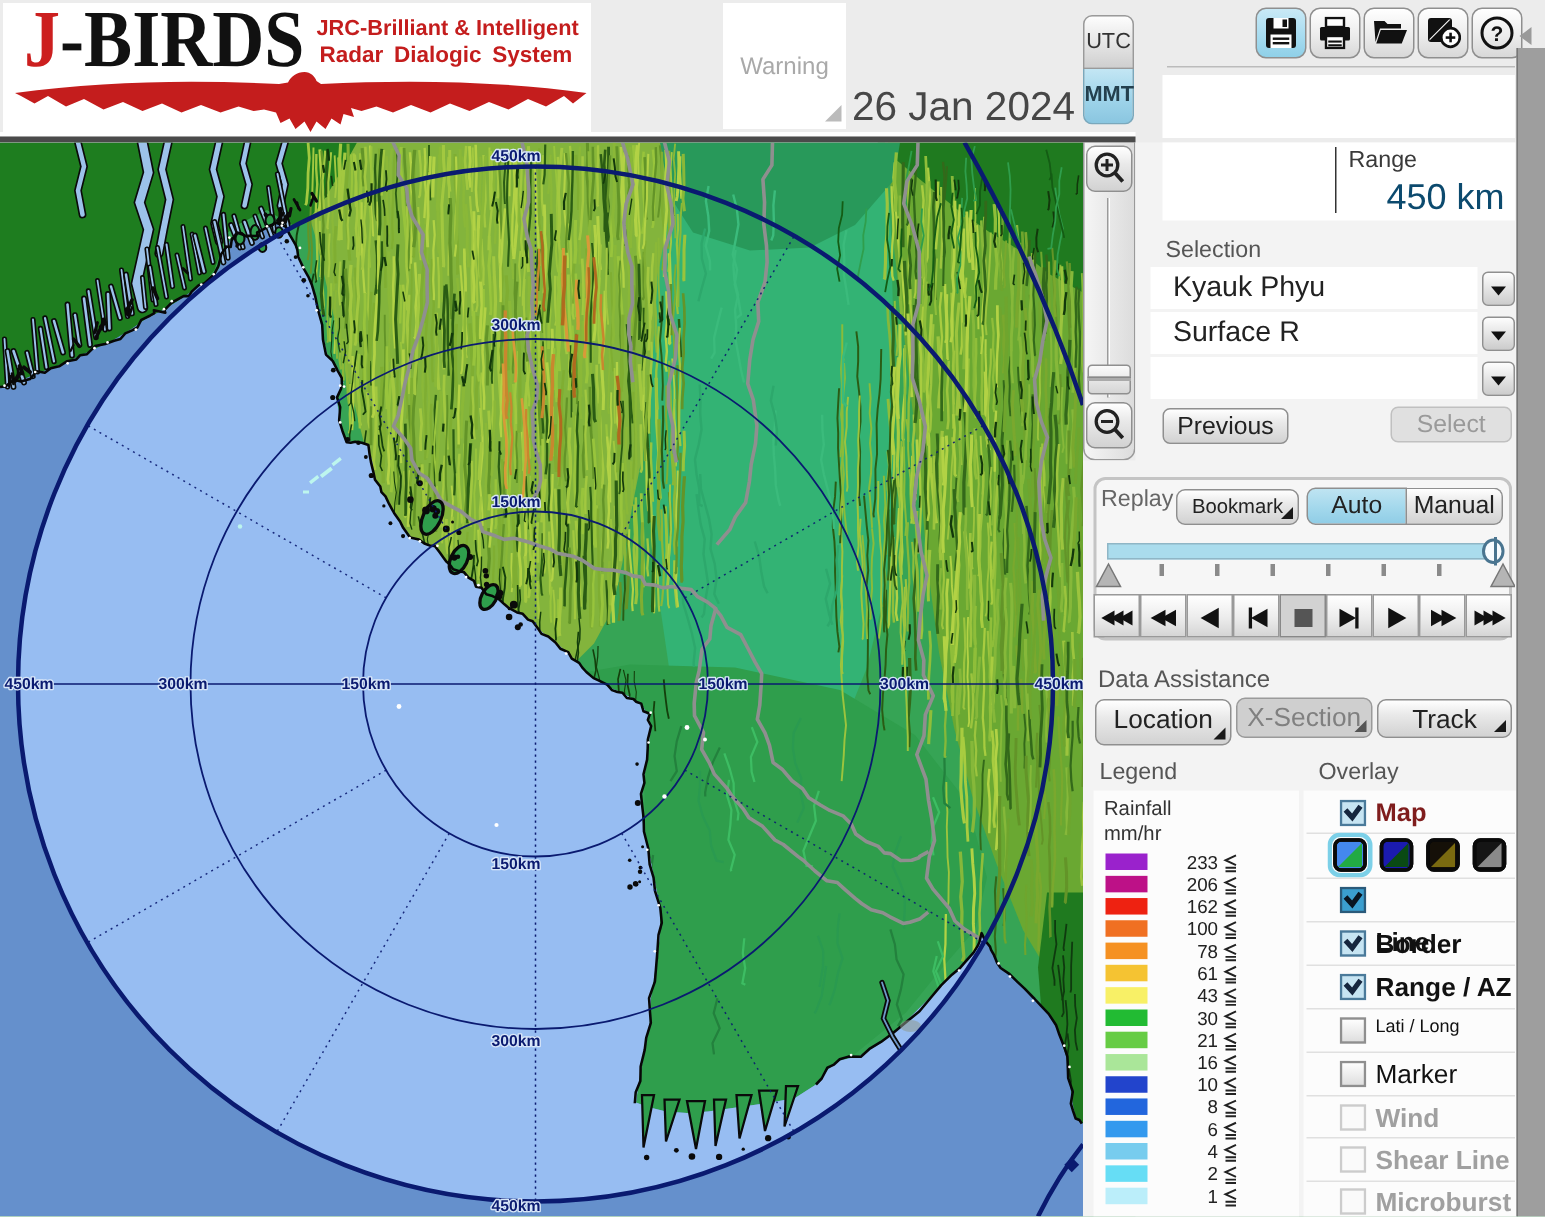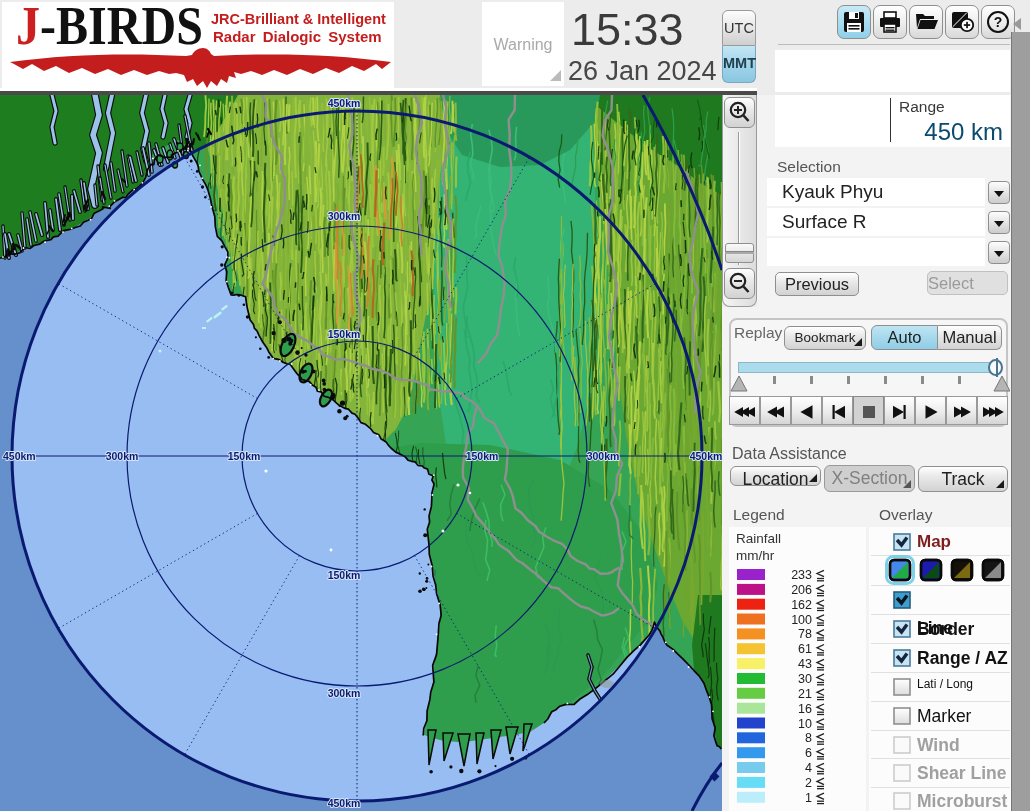--- a/index.html
+++ b/index.html
@@ -22,21 +22,20 @@
 <div class="abs" style="left:213px;top:28px;font-size:15px;font-weight:bold;color:#c41d1d;word-spacing:3px;">Radar Dialogic System</div>
 
 <div class="abs" style="left:8px;top:48px;"><svg width="385" height="40" viewBox="0 0 385 40">
         <path fill="#c41d1d" d="M2,14 C60,6 120,5 178,8 L184,7 C186,3 190,0 195,0 C199,0 202,3 203,6 L206,8 C265,5 325,6 383,14 L374,21 L368,16 L356,23 L344,18 L331,25 L318,20 L305,26 L292,21 L279,27 L266,22 L254,27 L243,23 L233,26 L226,24 L228,30 L221,28 L219,35 L213,31 L209,38 L203,33 L199,40 L195,33 L189,38 L185,31 L179,34 L176,27 L168,25 L161,26 L151,23 L139,27 L126,22 L113,27 L100,21 L87,26 L74,20 L61,25 L48,18 L36,23 L24,16 L15,21 L6,16 Z"></path>
       </svg></div>
 
 <div class="abs" style="left:482px;top:2px;width:82px;height:84px;background:#ffffff;"></div>
 <div class="abs" style="left:487px;top:36px;width:72px;text-align:center;font-size:16px;color:#a9a9a9;">Warning</div>
 <div class="abs" style="left:550px;top:70px;width:0;height:0;border-left:11px solid transparent;border-bottom:11px solid #bbbbbb;"></div>
 
-<div class="abs" style="left:571px;top:4px;width:150px;font-size:45px;color:#3a3a3a;">15:33</div>
 <div class="abs" style="left:568px;top:56px;width:160px;font-size:27px;color:#474747;">26 Jan 2024</div>
 
 <div class="abs" style="left:722px;top:10px;width:34px;height:36px;background:linear-gradient(#fdfdfd,#e4e4e4 55%,#cfcfcf);border:1px solid #9a9a9a;border-radius:6px 6px 0 0;text-align:center;line-height:34px;font-size:14.5px;color:#333;">UTC</div>
 <div class="abs" style="left:722px;top:46px;width:34px;height:37px;background:linear-gradient(#c3e6f4,#9fd4ea 55%,#8ac6e0);border:1px solid #7aa8bc;border-top:none;border-radius:0 0 6px 6px;text-align:center;line-height:35px;font-size:14.5px;font-weight:bold;color:#24404e;">MMT</div>
 
 <div class="abs" style="left:837px;top:5px;width:34px;height:34px;background:linear-gradient(#c9e9f6,#a8dcf0 55%,#8fd0e8);border:1px solid #8f8f8f;border-radius:7px;"><svg width="22" height="22" style="margin:5px" viewBox="0 0 22 22">
         <path d="M1,3 Q1,1 3,1 L19,1 Q21,1 21,3 L21,19 Q21,21 19,21 L3,21 Q1,21 1,19 Z" fill="#111"></path>
         <rect x="6" y="1" width="10" height="7" fill="#fff"></rect>
         <rect x="12" y="2" width="3" height="5" fill="#111"></rect>
         <path d="M4,12 L18,12 L18,21 L4,21 Z" fill="#fff"></path>
@@ -1603,21 +1602,21 @@
       <div style="margin:9px auto 0;width:0;height:0;border-left:5px solid transparent;border-right:5px solid transparent;border-top:6px solid #111;"></div>
     </div>
     <div class="abs" style="left:988px;top:211px;width:22px;height:23px;background:linear-gradient(#fdfdfd,#e2e2e2 55%,#cccccc);border:1px solid #8f8f8f;border-radius:4px;">
       <div style="margin:9px auto 0;width:0;height:0;border-left:5px solid transparent;border-right:5px solid transparent;border-top:6px solid #111;"></div>
     </div>
     <div class="abs" style="left:988px;top:241px;width:22px;height:23px;background:linear-gradient(#fdfdfd,#e2e2e2 55%,#cccccc);border:1px solid #8f8f8f;border-radius:4px;">
       <div style="margin:9px auto 0;width:0;height:0;border-left:5px solid transparent;border-right:5px solid transparent;border-top:6px solid #111;"></div>
     </div>
 
 <div class="abs btn" style="left:775px;top:272px;width:84px;height:24px;border-radius:5px;text-align:center;line-height:22px;font-size:16.5px;color:#222;">Previous</div>
-<div class="abs" style="left:927px;top:271px;width:81px;height:24px;background:#e0e0e0;border:1px solid #c0c0c0;border-radius:5px;line-height:22px;font-size:16.5px;color:#9a9a9a;">Select</div>
+<div class="abs" style="left:927px;top:271px;width:81px;height:24px;background:#e0e0e0;border:1px solid #c0c0c0;border-radius:5px;text-align:center;line-height:22px;font-size:16.5px;color:#9a9a9a;">Select</div>
 
 <div class="abs" style="left:729px;top:318px;width:279px;height:109px;background:#f6f6f6;border:2px solid #c4c4c4;border-radius:8px;"></div>
 <div class="abs" style="left:734px;top:324px;font-size:15.5px;color:#666;">Replay</div>
 <div class="abs btn" style="left:784px;top:326px;width:82px;height:24px;text-align:center;line-height:22px;font-size:13.5px;color:#222;">Bookmark<span class="cornertri"></span></div>
 <div class="abs" style="left:871px;top:325px;width:67px;height:25px;background:linear-gradient(#bfe4f2,#a3d8ec 55%,#90cde6);border:1px solid #8f8f8f;border-radius:6px 0 0 6px;text-align:center;line-height:23px;font-size:16.5px;color:#222;">Auto</div>
 <div class="abs btn" style="left:938px;top:325px;width:64px;height:25px;border-radius:0 6px 6px 0;border-left:none;text-align:center;line-height:23px;font-size:16.5px;color:#222;">Manual</div>
 
 <div class="abs" style="left:738px;top:362px;width:262px;height:11px;background:#aadced;border:1px solid #8fb6c6;"></div>
 <div class="abs" style="left:988px;top:359px;width:15px;height:17px;background:#f8fcff;border:2px solid #4a7590;border-radius:50%;"></div>
 <div class="abs" style="left:996px;top:358px;width:2px;height:19px;background:#4a7590;"></div>
@@ -1662,21 +1661,21 @@
         <polygon points="6.0,8.42 6.0,19.58 15.899999999999999,14" fill="#111"></polygon>
         <polygon points="13.0,8.42 13.0,19.58 22.9,14" fill="#111"></polygon>
       </svg></div>
     <div class="abs" style="left:977px;top:396px;width:31px;height:29px;background:linear-gradient(#ffffff,#ececec 55%,#d5d5d5);border:1px solid #999;padding:1px 0 0 1px;"><svg width="28" height="26" viewBox="0 0 28 26">
         <polygon points="4.0,9.04 4.0,18.96 12.8,14" fill="#111"></polygon>
         <polygon points="10.0,9.04 10.0,18.96 18.8,14" fill="#111"></polygon>
         <polygon points="16.0,9.04 16.0,18.96 24.8,14" fill="#111"></polygon>
       </svg></div>
 
 <div class="abs" style="left:732px;top:445px;font-size:16px;color:#555;">Data Assistance</div>
-<div class="abs btn" style="left:730px;top:466px;width:91px;height:20px;text-align:center;line-height:24px;font-size:17.5px;color:#222;">Location<span class="cornertri"></span></div>
+<div class="abs btn" style="left:730px;top:466px;width:91px;height:31px;text-align:center;line-height:24px;font-size:17.5px;color:#222;">Location<span class="cornertri"></span></div>
 <div class="abs" style="left:824px;top:465px;width:91px;height:27px;background:#cfcfcf;border:1px solid #9a9a9a;border-radius:6px;text-align:center;line-height:25px;font-size:17.5px;color:#808080;">X-Section<span class="cornertri" style="border-bottom-color:#555;"></span></div>
 <div class="abs btn" style="left:918px;top:466px;width:90px;height:26px;text-align:center;line-height:24px;font-size:17.5px;color:#222;">Track<span class="cornertri"></span></div>
 
 <div class="abs" style="left:733px;top:506px;font-size:15.5px;color:#555;">Legend</div>
 <div class="abs" style="left:729px;top:527px;width:137px;height:284px;background:#fcfcfc;"></div>
 <div class="abs" style="left:736px;top:531px;font-size:13.5px;color:#333;">Rainfall</div>
 <div class="abs" style="left:736px;top:548px;font-size:13.5px;color:#333;">mm/hr</div>
 <svg class="abs" style="left:729px;top:566px;" width="110" height="245" viewBox="0 0 110 245">
       <rect x="8" y="3.0" width="28" height="11" fill="#9a22cc"></rect>
       <text x="83" y="13.0" text-anchor="end" font-size="12.5" font-family="Liberation Sans" fill="#222">233</text>

